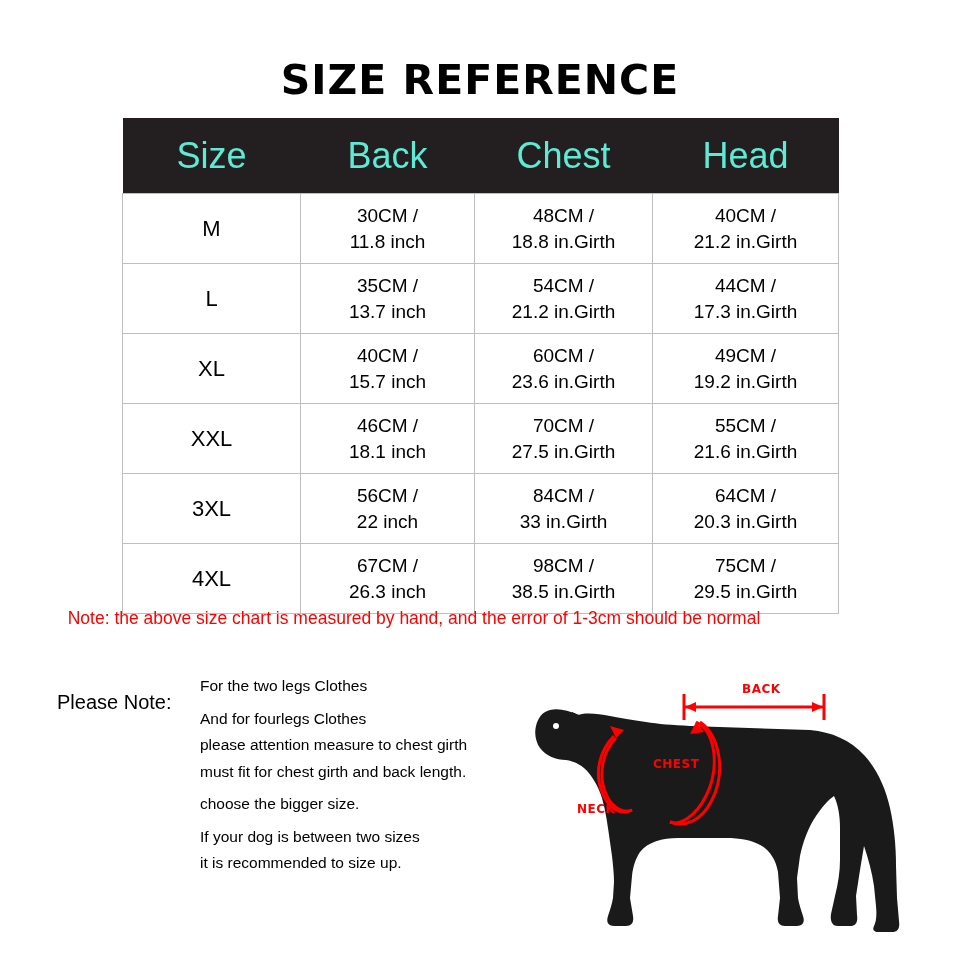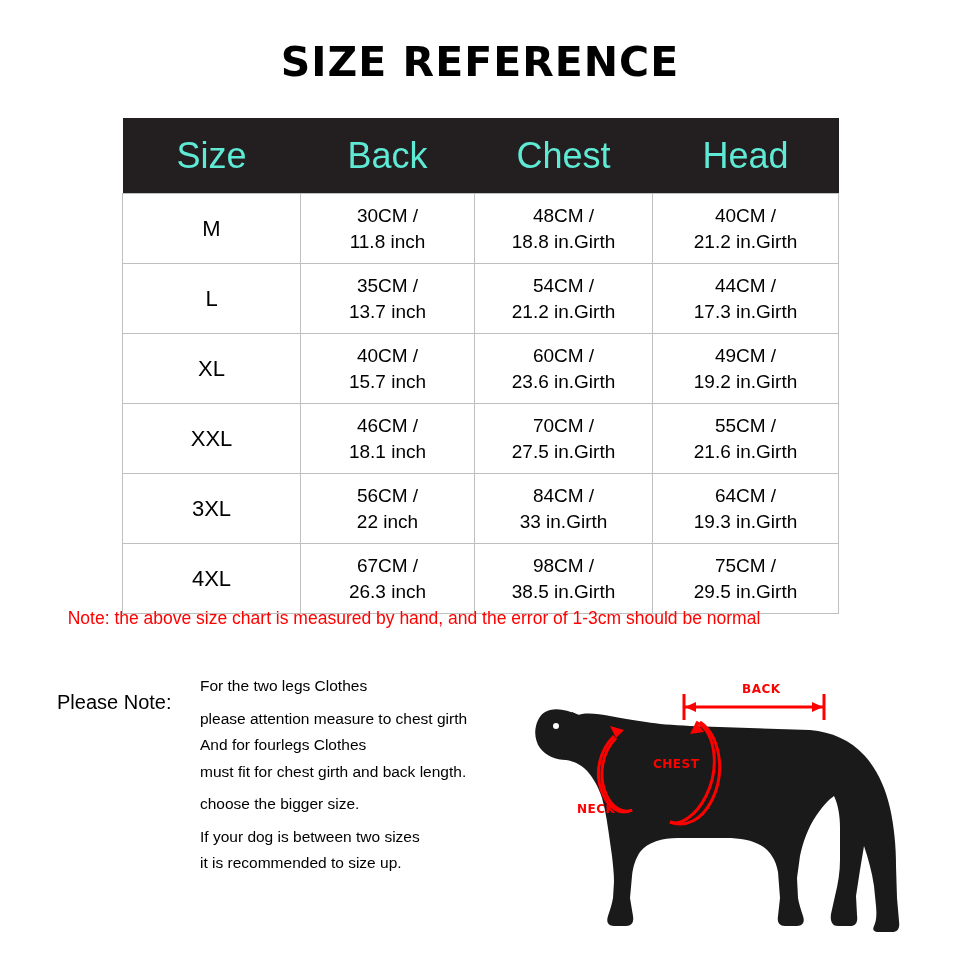--- a/index.html
+++ b/index.html
@@ -21,21 +21,21 @@
     position: relative;
   }
 
   
   .title {
     text-align: center;
     font-family: "DejaVu Sans", sans-serif;
     font-weight: bold;
     font-size: 41px;
     letter-spacing: 1px;
-    padding-top: 42px;
+    padding-top: 60px;
     line-height: 1;
   }
 
   
   .table-wrap {
     position: absolute;
     left: 122px;
     top: 118px;
     width: 716px;
   }
@@ -218,21 +218,21 @@
           <td>
             <span class="cell-line">56CM /</span>
             <span class="cell-line">22 inch</span>
           </td>
           <td>
             <span class="cell-line">84CM /</span>
             <span class="cell-line">33 in.Girth</span>
           </td>
           <td>
             <span class="cell-line">64CM /</span>
-            <span class="cell-line">19.3 in.Girth</span>
+            <span class="cell-line">20.3 in.Girth</span>
           </td>
         </tr>
         <tr>
           <td class="sz">4XL</td>
           <td>
             <span class="cell-line">67CM /</span>
             <span class="cell-line">26.3 inch</span>
           </td>
           <td>
             <span class="cell-line">98CM /</span>
@@ -246,22 +246,22 @@
       </tbody>
     </table>
   </div>
 
   <div class="note-red">Note: the above size chart is measured by hand, and the error of 1-3cm should be normal</div>
 
   <div class="please-note-label">Please Note:</div>
 
   <div class="note-list">
     <div>For the two legs Clothes</div>
+    <div class="tight">And for fourlegs Clothes</div>
     <div class="tight">please attention measure to chest girth</div>
-    <div class="tight">And for fourlegs Clothes</div>
     <div>must fit for chest girth and back length.</div>
     <div>choose the bigger size.</div>
     <div class="tight">If your dog is between two sizes</div>
     <div>it is recommended to size up.</div>
   </div>
 
   <div class="dog-area">
     <svg width="420" height="285" viewBox="0 0 420 285">
 
       <path fill="#1a1a1a" d="

